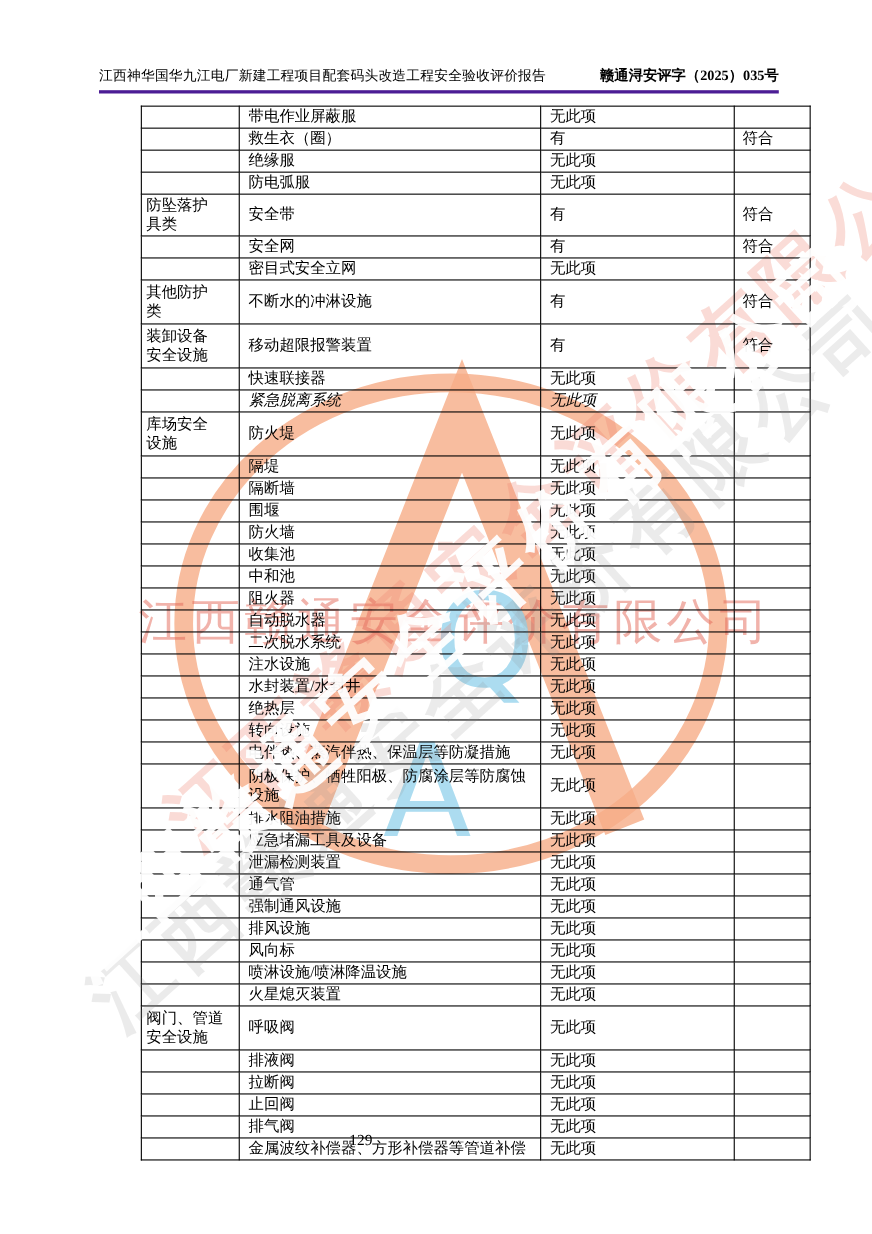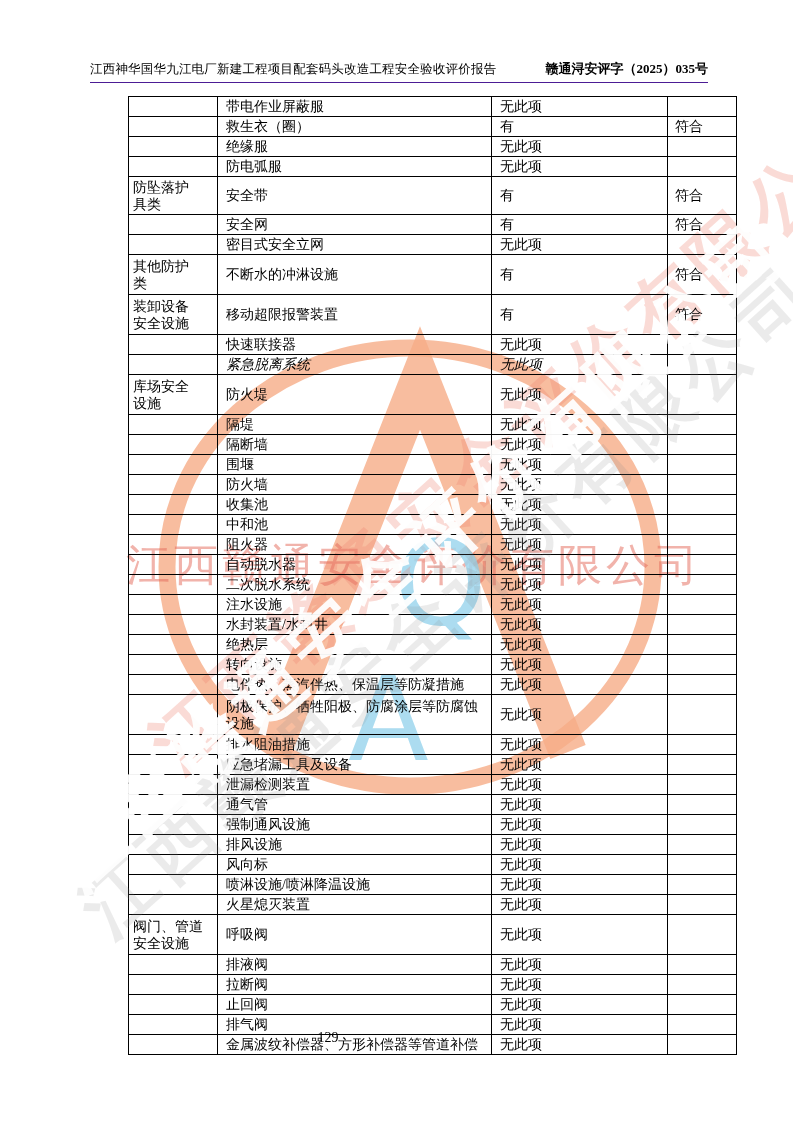--- a/index.html
+++ b/index.html
@@ -8,21 +8,21 @@
     width:793px;height:1122px;
     background:#ffffff;
     overflow:hidden;
     font-family:"Liberation Serif","DejaVu Serif",serif;
     color:#000;
   }
   
   .doc-header{
     position:absolute;left:90px;top:60px;width:618px;
     display:flex;justify-content:space-between;align-items:flex-end;
-    border-bottom:1px solid #4c1d95;padding-bottom:4px;
+    border-bottom:3px solid #4c1d95;padding-bottom:4px;
   }
   .doc-header .title{font-size:12.5px;letter-spacing:.2px;}
   .doc-header .docno{font-size:13px;font-weight:bold;white-space:nowrap;}
   
   .wm-under{position:absolute;left:0;top:0;width:793px;height:1122px;z-index:1;pointer-events:none;}
   .wm-company{
     position:absolute;left:126px;top:536px;width:584px;
     font-size:44px;letter-spacing:4px;white-space:nowrap;
     color:#e4695a;opacity:.5;
   }

